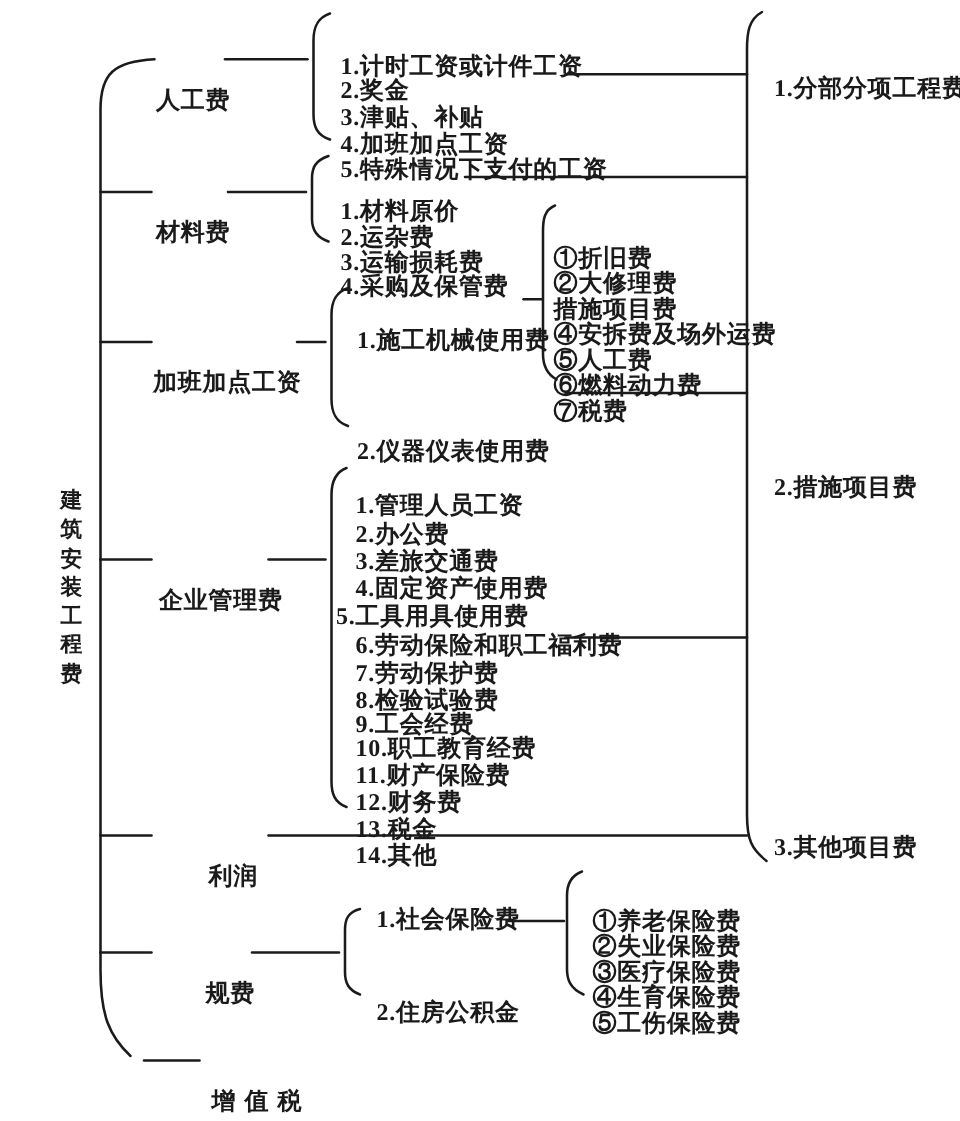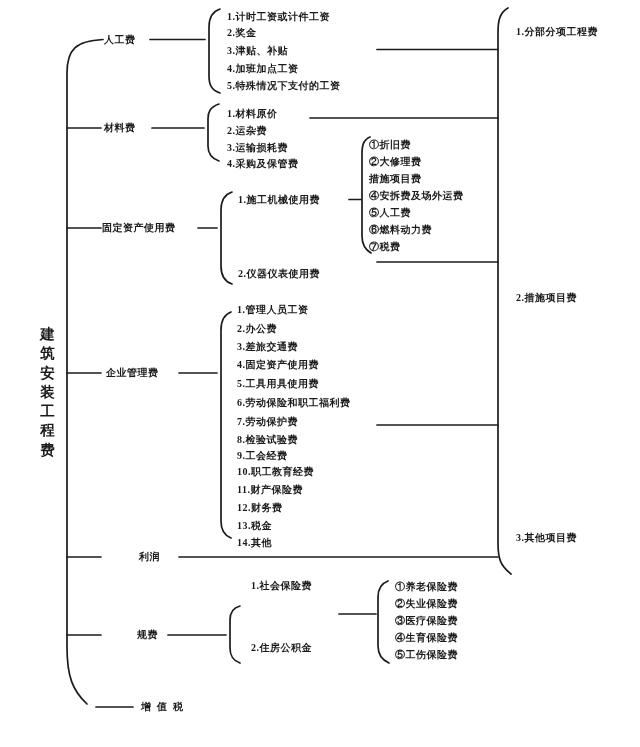--- a/index.html
+++ b/index.html
@@ -3,21 +3,21 @@
 <meta charset="utf-8">
 <style>
   html,body{margin:0;padding:0;background:#fff;}
   .stage{
     position:relative;width:640px;height:747px;background:#ffffff;overflow:hidden;
     font-family:"Liberation Serif","DejaVu Serif",serif;color:#1a1a1a;font-weight:700;
   }
   .stage svg{position:absolute;left:0;top:0;}
   .t{
     position:absolute;transform:translateY(-50%);
-    white-space:nowrap;font-size:10px;line-height:1;letter-spacing:0.5px;
+    white-space:nowrap;font-size:16px;line-height:1;letter-spacing:0.5px;margin-top:28px;
   }
   .vat{letter-spacing:6px;}
   .vtitle{
     position:absolute;width:17px;font-size:14.5px;line-height:19.3px;
     word-break:break-all;text-align:center;letter-spacing:0;
   }
 </style>
 </head>
 <body>
 
@@ -52,21 +52,21 @@
       <path d="M 240 606 C 232 608 230 613 230 620 L 230 648 C 230 655 232 660 240 663"></path>
       <path d="M 388 581 C 380 584 378 590 378 597 L 378 646 C 378 653 380 659 389 663"></path>
       <path d="M 508 8 C 499 13 498 22 498 33 L 498 543 C 498 560 501 566 511 574"></path>
     </g>
   </svg>
 
   <div class="vtitle" style="left:39px;top:325px;">建筑安装工程费</div>
 
   <div class="t" style="left:104px;top:40px;">人工费</div>
   <div class="t" style="left:104px;top:128px;">材料费</div>
-  <div class="t" style="left:102px;top:228px;">固定资产使用费</div>
+  <div class="t" style="left:102px;top:228px;">加班加点工资</div>
   <div class="t" style="left:106px;top:373px;">企业管理费</div>
   <div class="t" style="left:139px;top:557px;text-align:center;">利润</div>
   <div class="t" style="left:137px;top:635px;">规费</div>
   <div class="t vat" style="left:141px;top:707px;">增值税</div>
 
   <div class="t" style="left:227px;top:17px;">1.计时工资或计件工资</div>
   <div class="t" style="left:227px;top:33px;">2.奖金</div>
   <div class="t" style="left:227px;top:51px;">3.津贴、补贴</div>
   <div class="t" style="left:227px;top:69px;">4.加班加点工资</div>
   <div class="t" style="left:227px;top:86px;text-align:right;">5.特殊情况下支付的工资</div>
@@ -84,21 +84,21 @@
   <div class="t" style="left:369px;top:179px;">措施项目费</div>
   <div class="t" style="left:369px;top:196px;">④安拆费及场外运费</div>
   <div class="t" style="left:369px;top:213px;">⑤人工费</div>
   <div class="t" style="left:369px;top:230px;">⑥燃料动力费</div>
   <div class="t" style="left:369px;top:247px;">⑦税费</div>
 
   <div class="t" style="left:237px;top:310px;">1.管理人员工资</div>
   <div class="t" style="left:237px;top:329px;">2.办公费</div>
   <div class="t" style="left:237px;top:347px;">3.差旅交通费</div>
   <div class="t" style="left:237px;top:365px;">4.固定资产使用费</div>
-  <div class="t" style="left:237px;top:384px;">5.工具用具使用费</div>
+  <div class="t" style="left:224px;top:384px;">5.工具用具使用费</div>
   <div class="t" style="left:237px;top:403px;">6.劳动保险和职工福利费</div>
   <div class="t" style="left:237px;top:422px;">7.劳动保护费</div>
   <div class="t" style="left:237px;top:440px;">8.检验试验费</div>
   <div class="t" style="left:237px;top:456px;">9.工会经费</div>
   <div class="t" style="left:237px;top:472px;">10.职工教育经费</div>
   <div class="t" style="left:237px;top:490px;font-family:Liberation Serif, serif;">11.财产保险费</div>
   <div class="t" style="left:237px;top:508px;">12.财务费</div>
   <div class="t" style="left:237px;top:526px;">13.税金</div>
   <div class="t" style="left:237px;top:543px;">14.其他</div>
 

